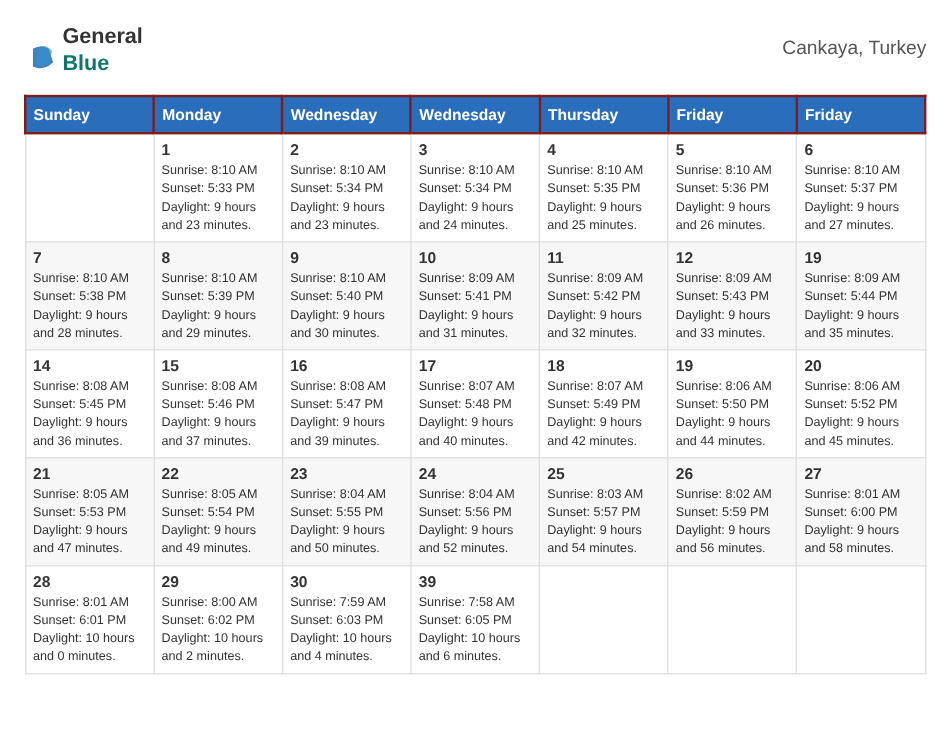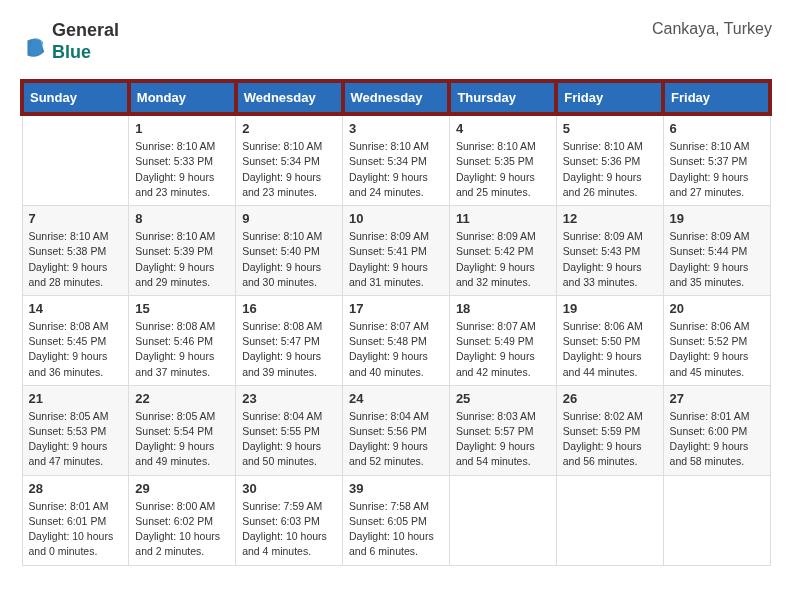--- a/index.html
+++ b/index.html
@@ -37,34 +37,35 @@
     }
     .month-title {
       font-size: 36px;
       font-weight: 300;
       color: #333;
       line-height: 1.1;
     }
     .location-title {
       font-size: 16px;
       color: #555;
+      margin-top: 12px;
     }
     .calendar-table {
       width: 100%;
       border-collapse: collapse;
       border: 1px solid #ccc;
     }
     .calendar-table th {
       background-color: #2a6ebb;
       color: #fff;
       padding: 7px 6px;
       font-size: 13px;
       font-weight: bold;
       text-align: left;
-      border: 4px solid #7f1d1d;
+      border: 2px solid #7f1d1d;
     }
     .calendar-table td {
       vertical-align: top;
       padding: 5px 6px;
       border: 1px solid #ddd;
       width: calc(100% / 7);
       min-height: 80px;
       background: #fff;
       font-size: 11px;
       color: #333;

